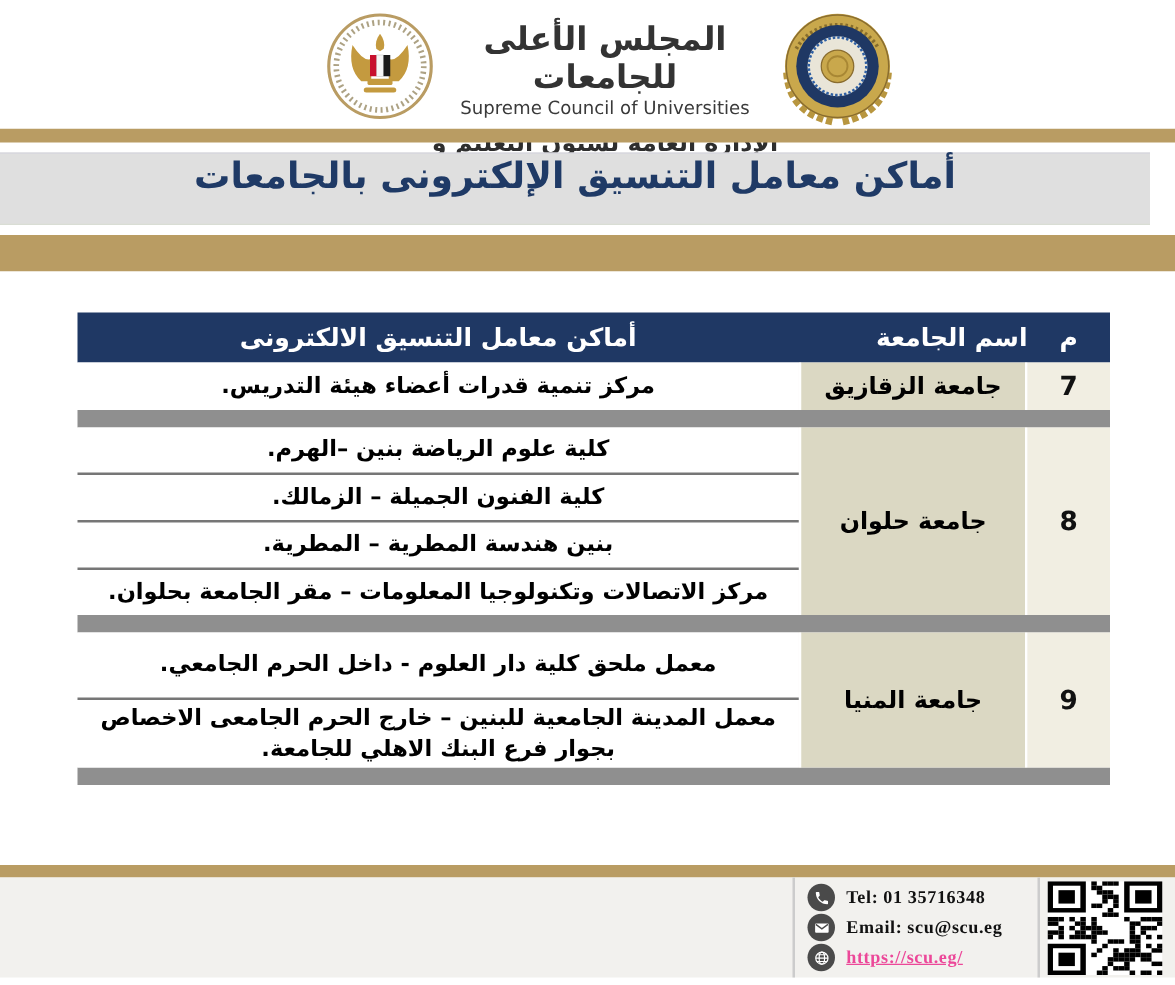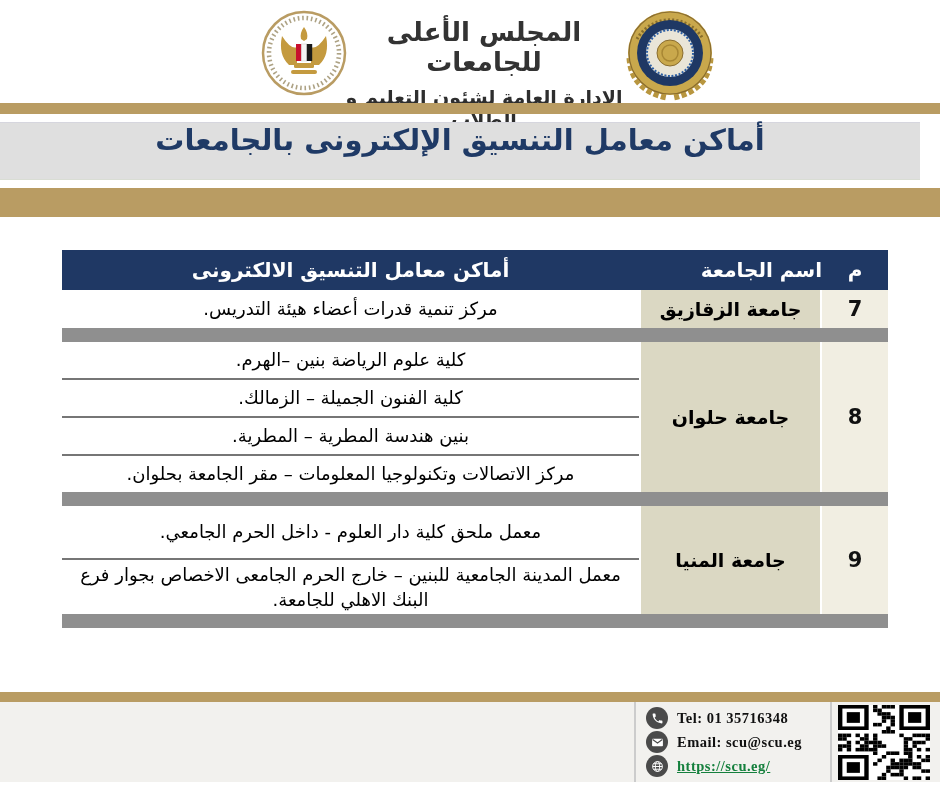--- a/index.html
+++ b/index.html
@@ -47,21 +47,21 @@
     font-size:21px; font-weight:bold; color:#111;
   }
   .cell-uni {
     width:183px; background:#dbd8c3; border-left:2px solid #fff; border-right:2px solid #fff;
     display:flex; align-items:center; justify-content:center;
     font-size:19px; font-weight:bold; color:#000; text-align:left;
   }
   .locs { flex:1; display:flex; flex-direction:column; background:#fff; }
   .loc {
     flex:1; display:flex; align-items:center; justify-content:center; text-align:center;
-    font-size:18px; font-weight:normal; color:#000; padding:2px 16px; line-height:1.4;
+    font-size:18px; font-weight:bold; color:#000; padding:2px 16px; line-height:1.4;
   }
   .loc + .loc { border-top:2px solid #767676; }
   .gsep { height:14px; background:#8f8f8f; }
 
   
   #farea { position:absolute; top:702px; left:0; width:940px; height:80px; background:#f2f1ee; }
   .fdiv  { position:absolute; top:702px; height:80px; width:2px; background:#cccccc; }
   #fdiv1 { left:634px; } #fdiv2 { left:830px; }
   #contact {
     position:absolute; top:707px; left:646px; width:182px; height:70px;
@@ -70,21 +70,21 @@
   .crow {
     display:flex; align-items:center; gap:9px;
     font-family:"Liberation Serif", serif; font-weight:bold; font-size:14.5px;
     color:#111; letter-spacing:0.5px; white-space:nowrap;
   }
   .cicon {
     width:22px; height:22px; border-radius:50%; background:#4a4a4a;
     display:flex; align-items:center; justify-content:center; flex:0 0 22px;
   }
   .clabel { margin-right:4px; }
-  .weblink { color:#15803d; text-decoration:underline; font-weight:bold; }
+  .weblink { color:#ec4899; text-decoration:underline; font-weight:bold; }
   #qr { position:absolute; top:705px; left:838px; width:92px; height:75px; }
 </style>
 </head>
 <body>
 
 <div id="ministry-logo">
   <svg width="86" height="96" viewBox="0 0 86 96" xmlns="http://www.w3.org/2000/svg">
     <circle cx="43" cy="48" r="41" fill="#ffffff" stroke="#b99c63" stroke-width="2.5"></circle>
     <circle cx="43" cy="48" r="35" fill="none" stroke="#8a7a50" stroke-width="4.5" stroke-dasharray="1.6 2.8" opacity="0.7"></circle>
     <path d="M43 22c-3 4-4 8-3 12l3 2 3-2c1-4 0-8-3-12z" fill="#c49a3f"></path>
@@ -93,20 +93,21 @@
     <rect x="35" y="39" width="5.4" height="17" fill="#c8102e"></rect>
     <rect x="40.4" y="39" width="5.4" height="17" fill="#f5f5f5" stroke="#c0c0c0" stroke-width="0.4"></rect>
     <rect x="45.8" y="39" width="5.4" height="17" fill="#1a1a1a"></rect>
     <rect x="33" y="58" width="20" height="5" rx="1.5" fill="#c49a3f"></rect>
     <rect x="30" y="65" width="26" height="4" rx="2" fill="#c49a3f"></rect>
   </svg>
 </div>
 
 <div id="org">
   <div class="org-ar1">المجلس الأعلى للجامعات</div>
+  <div class="org-en">Supreme Council of Universities</div>
   <div class="org-ar2">الإدارة العامة لشئون التعليم و الطلاب</div>
 </div>
 
 <div id="scu-logo">
   <svg width="116" height="94" viewBox="0 0 116 94" xmlns="http://www.w3.org/2000/svg">
     <path d="M18 50 Q20 82 55 89" stroke="#b8963f" stroke-width="7" fill="none" stroke-dasharray="5 2.5"></path>
     <path d="M98 50 Q96 82 61 89" stroke="#b8963f" stroke-width="7" fill="none" stroke-dasharray="5 2.5"></path>
     <circle cx="58" cy="45" r="42" fill="#c9a84c"></circle>
     <circle cx="58" cy="45" r="41" fill="none" stroke="#8a6d2f" stroke-width="1.2"></circle>
     <path d="M25 31 A38 38 0 0 1 91 31" stroke="#6b5420" stroke-width="3" fill="none" stroke-dasharray="2 2.2" opacity="0.7"></path>

